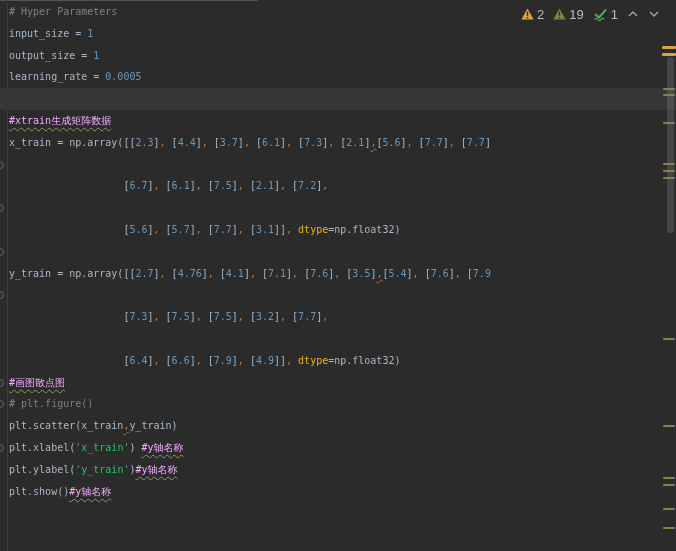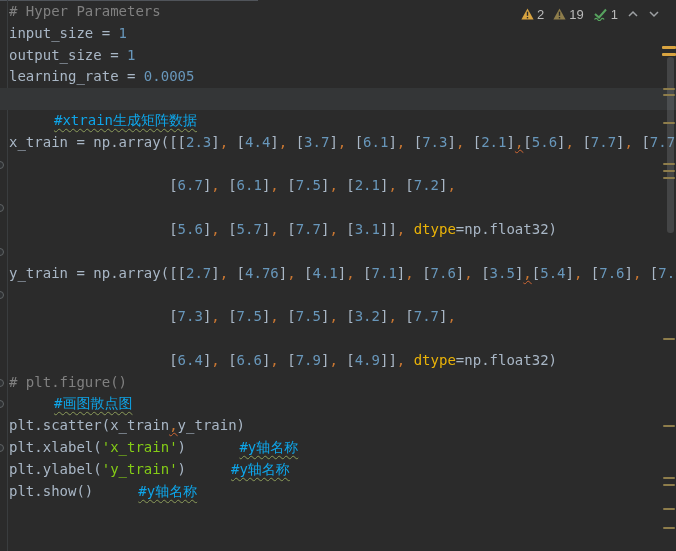--- a/index.html
+++ b/index.html
@@ -11,40 +11,39 @@
   }
   
   #code {
     position:absolute; top:1px; left:0; right:0; bottom:0;
   }
   .line {
     position:relative;
     height:21.8px; line-height:21.8px;
     padding-left:9px;
     white-space:pre;
-    font-size:14px;
+    font-size:10px;
     color:#a9b7c6;
     letter-spacing:0;
   }
   .line.hl { background:#343637; }
   .tok-p  { color:#a9b7c6; }
   .tok-n  { color:#6897bb; }
   .tok-c  { color:#cc7832; }
   .tok-cm { color:#808080; }
   .tok-cmw{
-    color:#0ea5e9;
+    color:#f0abfc;
     text-decoration-line:underline;
     text-decoration-style:wavy;
     text-decoration-color:#8c9c5a;
     text-decoration-thickness:1px;
     text-underline-offset:3px;
-    margin-left:45px;
   }
   .tok-kw { color:#eab308; }
-  .tok-s  { color:#84cc16; }
+  .tok-s  { color:#22c55e; }
   .tok-csq{
     color:#cc7832;
     text-decoration-line:underline;
     text-decoration-style:wavy;
     text-decoration-color:#d06733;
     text-decoration-thickness:1px;
     text-underline-offset:2px;
   }
   
   #gutter-border {
@@ -113,22 +112,22 @@
     <div class="line"></div>
     <div class="line"><span class="tok-p">                   [</span><span class="tok-n">6.7</span><span class="tok-p">]</span><span class="tok-c">, </span><span class="tok-p">[</span><span class="tok-n">6.1</span><span class="tok-p">]</span><span class="tok-c">, </span><span class="tok-p">[</span><span class="tok-n">7.5</span><span class="tok-p">]</span><span class="tok-c">, </span><span class="tok-p">[</span><span class="tok-n">2.1</span><span class="tok-p">]</span><span class="tok-c">, </span><span class="tok-p">[</span><span class="tok-n">7.2</span><span class="tok-p">]</span><span class="tok-c">,</span></div>
     <div class="line"></div>
     <div class="line"><span class="tok-p">                   [</span><span class="tok-n">5.6</span><span class="tok-p">]</span><span class="tok-c">, </span><span class="tok-p">[</span><span class="tok-n">5.7</span><span class="tok-p">]</span><span class="tok-c">, </span><span class="tok-p">[</span><span class="tok-n">7.7</span><span class="tok-p">]</span><span class="tok-c">, </span><span class="tok-p">[</span><span class="tok-n">3.1</span><span class="tok-p">]]</span><span class="tok-c">, </span><span class="tok-kw">dtype</span><span class="tok-p">=np.float32)</span></div>
     <div class="line"></div>
     <div class="line"><span class="tok-p">y_train = np.array([</span><span class="tok-p">[</span><span class="tok-n">2.7</span><span class="tok-p">]</span><span class="tok-c">, </span><span class="tok-p">[</span><span class="tok-n">4.76</span><span class="tok-p">]</span><span class="tok-c">, </span><span class="tok-p">[</span><span class="tok-n">4.1</span><span class="tok-p">]</span><span class="tok-c">, </span><span class="tok-p">[</span><span class="tok-n">7.1</span><span class="tok-p">]</span><span class="tok-c">, </span><span class="tok-p">[</span><span class="tok-n">7.6</span><span class="tok-p">]</span><span class="tok-c">, </span><span class="tok-p">[</span><span class="tok-n">3.5</span><span class="tok-p">]</span><span class="tok-csq">,</span><span class="tok-p">[</span><span class="tok-n">5.4</span><span class="tok-p">]</span><span class="tok-c">, </span><span class="tok-p">[</span><span class="tok-n">7.6</span><span class="tok-p">]</span><span class="tok-c">, </span><span class="tok-p">[</span><span class="tok-n">7.9</span></div>
     <div class="line"></div>
     <div class="line"><span class="tok-p">                   [</span><span class="tok-n">7.3</span><span class="tok-p">]</span><span class="tok-c">, </span><span class="tok-p">[</span><span class="tok-n">7.5</span><span class="tok-p">]</span><span class="tok-c">, </span><span class="tok-p">[</span><span class="tok-n">7.5</span><span class="tok-p">]</span><span class="tok-c">, </span><span class="tok-p">[</span><span class="tok-n">3.2</span><span class="tok-p">]</span><span class="tok-c">, </span><span class="tok-p">[</span><span class="tok-n">7.7</span><span class="tok-p">]</span><span class="tok-c">,</span></div>
     <div class="line"></div>
     <div class="line"><span class="tok-p">                   [</span><span class="tok-n">6.4</span><span class="tok-p">]</span><span class="tok-c">, </span><span class="tok-p">[</span><span class="tok-n">6.6</span><span class="tok-p">]</span><span class="tok-c">, </span><span class="tok-p">[</span><span class="tok-n">7.9</span><span class="tok-p">]</span><span class="tok-c">, </span><span class="tok-p">[</span><span class="tok-n">4.9</span><span class="tok-p">]]</span><span class="tok-c">, </span><span class="tok-kw">dtype</span><span class="tok-p">=np.float32)</span></div>
+    <div class="line"><span class="tok-cmw">#画图散点图</span></div>
     <div class="line"><span class="tok-cm"># plt.figure()</span></div>
-    <div class="line"><span class="tok-cmw">#画图散点图</span></div>
     <div class="line"><span class="tok-p">plt.scatter(x_train</span><span class="tok-csq">,</span><span class="tok-p">y_train)</span></div>
     <div class="line"><span class="tok-p">plt.xlabel(</span><span class="tok-s">'x_train'</span><span class="tok-p">) </span><span class="tok-cmw">#y轴名称</span></div>
     <div class="line"><span class="tok-p">plt.ylabel(</span><span class="tok-s">'y_train'</span><span class="tok-p">)</span><span class="tok-cmw">#y轴名称</span></div>
     <div class="line"><span class="tok-p">plt.show()</span><span class="tok-cmw">#y轴名称</span></div>
   </div>
 
 <div id="inspections">
   <div class="insp-item">
     <svg width="13" height="12" viewBox="0 0 13 12">
       <path d="M6.5 0.5 L12.6 11.5 L0.4 11.5 Z" fill="#d9a440"></path>

